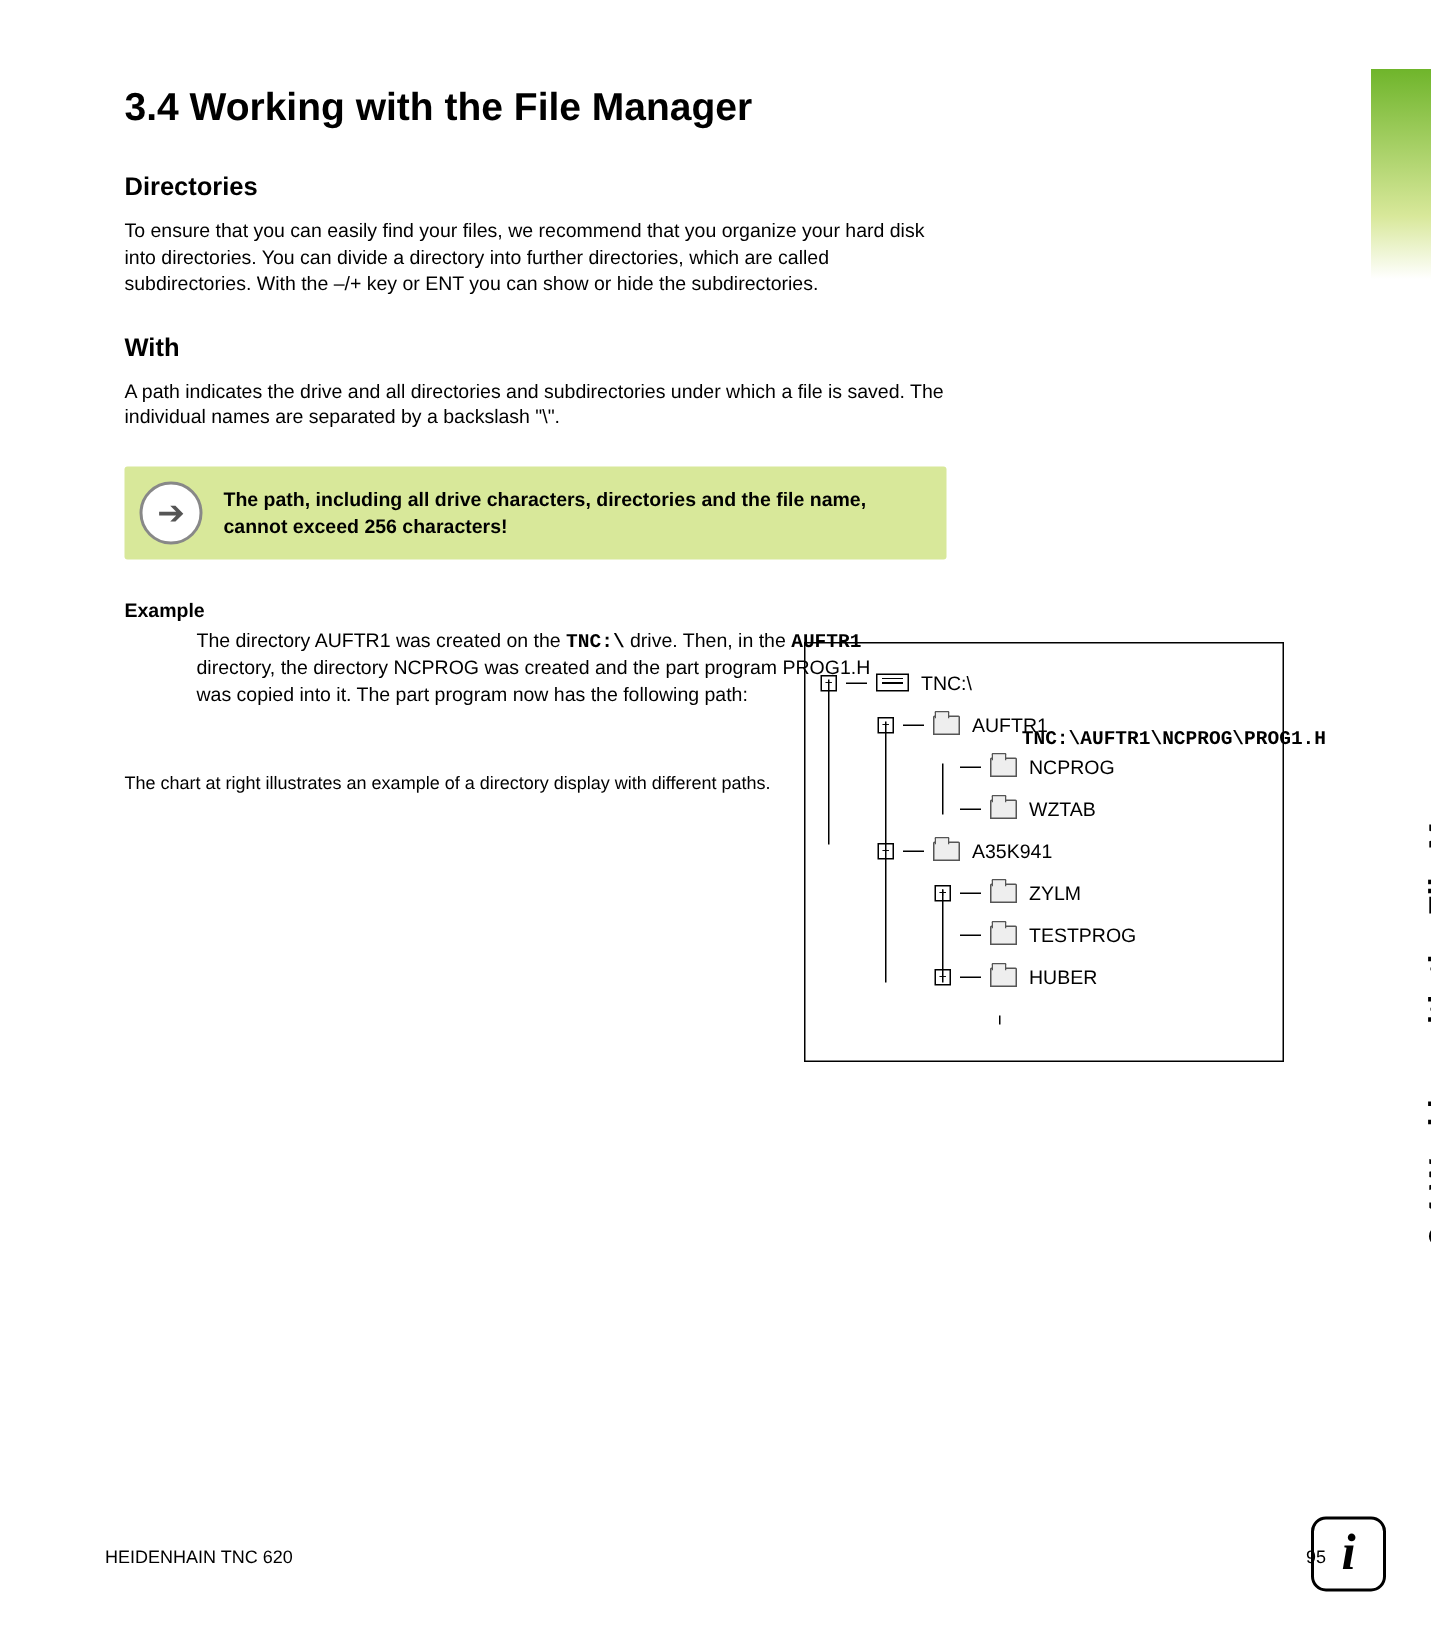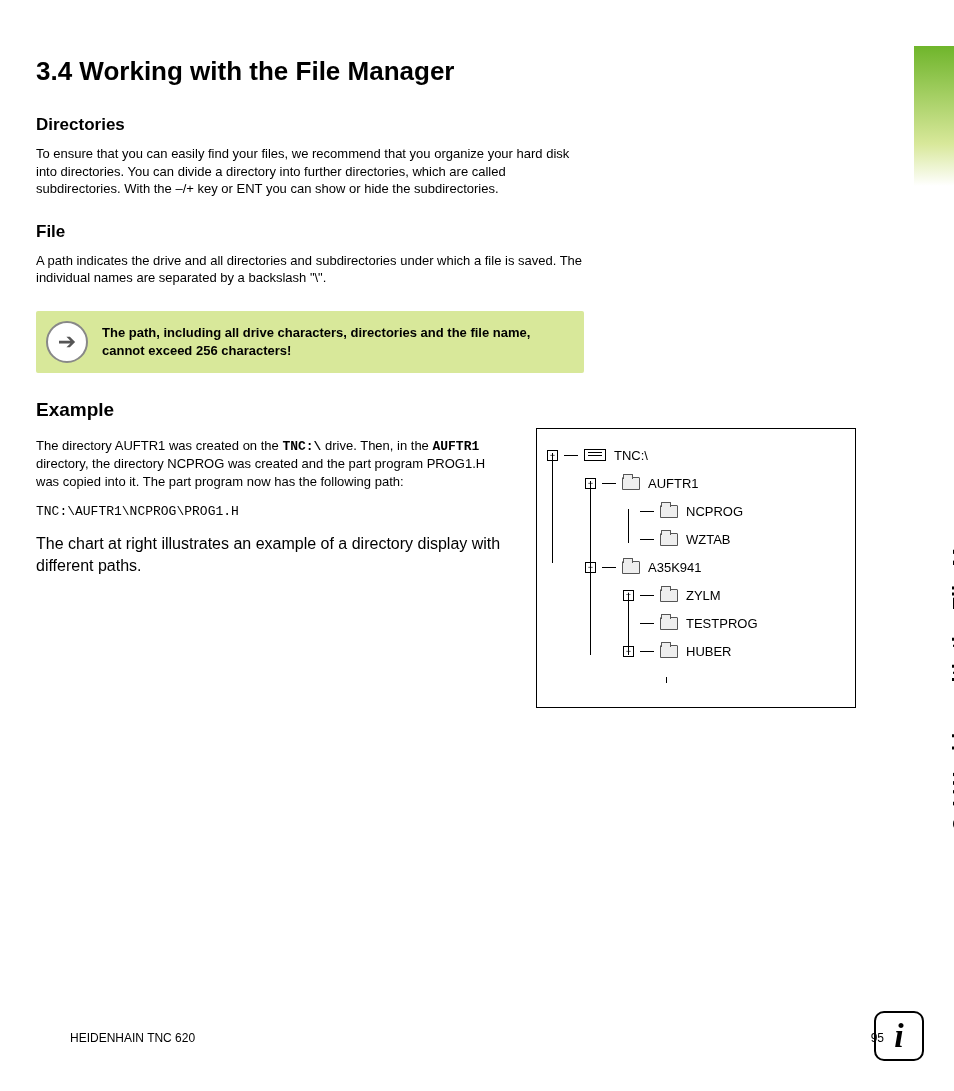--- a/index.html
+++ b/index.html
@@ -5,21 +5,21 @@
   * { box-sizing: border-box; margin: 0; padding: 0; }
   body {
     width: 954px;
     height: 1091px;
     background: #fff;
     font-family: Arial, Helvetica, sans-serif;
     position: relative;
     color: #000;
   }
   .page {
-    padding: 56px 70px 50px 36px;
+    padding: 56px 70px 50px 83px;
     position: relative;
     height: 100%;
   }
   h1.section-title {
     font-size: 26px;
     font-weight: bold;
     margin-bottom: 28px;
   }
   h2.subheading {
     font-size: 17px;
@@ -54,38 +54,40 @@
     flex-shrink: 0;
     font-size: 22px;
     color: #555;
   }
   .note-text {
     font-size: 13px;
     line-height: 1.35;
     font-weight: bold;
   }
   .example-label {
-    font-size: 19px;
-    font-weight: bold;
-    margin-bottom: 16px;
+    font-size: 13px;
+    font-weight: bold;
+    margin-bottom: 4px;
   }
   .example-text {
     font-size: 13px;
     line-height: 1.35;
     max-width: 472px;
+    margin-left: 48px;
   }
   .mono { font-family: "Courier New", monospace; font-weight: bold; }
   .path-line {
     font-family: "Courier New", monospace;
-    font-weight: normal;
+    font-weight: bold;
     font-size: 13px;
     margin: 14px 0;
+    text-align: right;
   }
   .caption-text {
-    font-size: 16px;
+    font-size: 12px;
     line-height: 1.35;
     max-width: 472px;
   }
   .side-tab {
     position: absolute;
     right: 0;
     top: 46px;
     width: 40px;
     height: 440px;
   }
@@ -218,21 +220,21 @@
   <div class="side-tab">
     <div class="side-gradient"></div>
     <div class="side-label">3.4 Working with the File Manager</div>
   </div>
 
   <h1 class="section-title">3.4  Working with the File Manager</h1>
 
   <h2 class="subheading">Directories</h2>
   <p class="body-text">To ensure that you can easily find your files, we recommend that you organize your hard disk into directories. You can divide a directory into further directories, which are called subdirectories. With the –/+ key or ENT you can show or hide the subdirectories.</p>
 
-  <h2 class="subheading">File</h2>
+  <h2 class="subheading">With</h2>
   <p class="body-text">A path indicates the drive and all directories and subdirectories under which a file is saved. The individual names are separated by a backslash "\".</p>
 
   <div class="note-box">
     <div class="note-icon">➔</div>
     <div class="note-text">The path, including all drive characters, directories and the file name, cannot exceed 256 characters!</div>
   </div>
 
   <div class="example-label">Example</div>
   <p class="example-text">
     <span>The directory AUFTR1 was created on the </span><span class="mono">TNC:\</span><span> drive. Then, in the </span><span class="mono">AUFTR1</span><span> directory, the directory NCPROG was created and the part program PROG1.H was copied into it. The part program now has the following path:</span>

